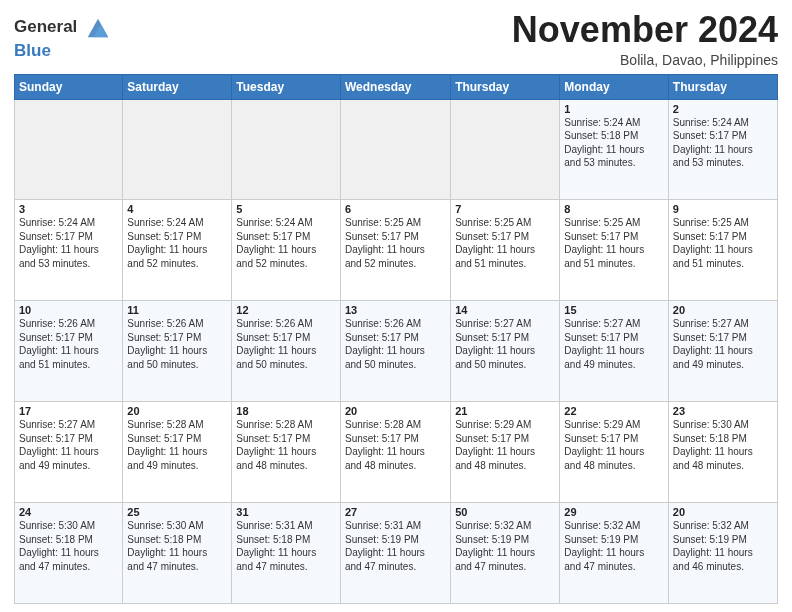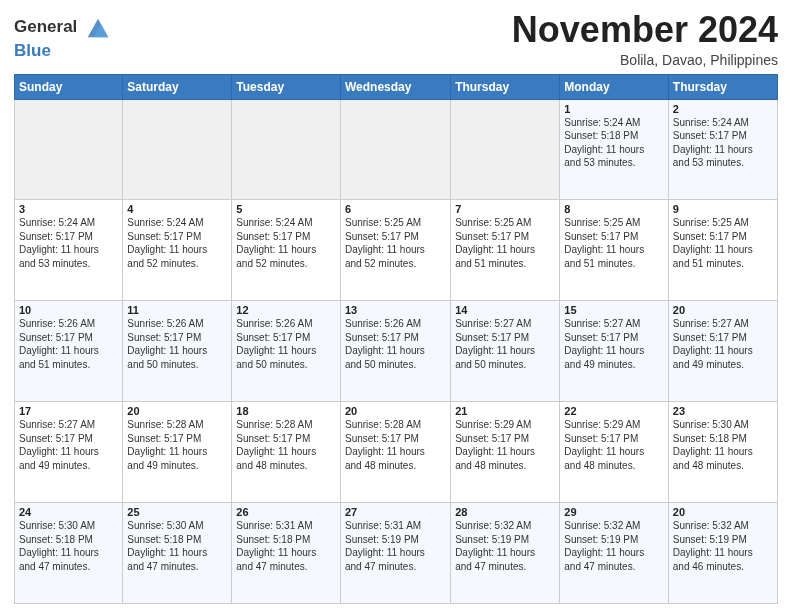--- a/index.html
+++ b/index.html
@@ -311,35 +311,35 @@
 and 47 minutes.</div>
           </td>
           <td>
             <span class="day-num">25</span>
             <div class="day-info" style="white-space: pre-line;">Sunrise: 5:30 AM
 Sunset: 5:18 PM
 Daylight: 11 hours
 and 47 minutes.</div>
           </td>
           <td>
-            <span class="day-num">26</span>
+            <span class="day-num">31</span>
             <div class="day-info" style="white-space: pre-line;">Sunrise: 5:31 AM
 Sunset: 5:18 PM
 Daylight: 11 hours
 and 47 minutes.</div>
           </td>
           <td>
             <span class="day-num">27</span>
             <div class="day-info" style="white-space: pre-line;">Sunrise: 5:31 AM
 Sunset: 5:19 PM
 Daylight: 11 hours
 and 47 minutes.</div>
           </td>
           <td>
-            <span class="day-num">28</span>
+            <span class="day-num">50</span>
             <div class="day-info" style="white-space: pre-line;">Sunrise: 5:32 AM
 Sunset: 5:19 PM
 Daylight: 11 hours
 and 47 minutes.</div>
           </td>
           <td>
             <span class="day-num">29</span>
             <div class="day-info" style="white-space: pre-line;">Sunrise: 5:32 AM
 Sunset: 5:19 PM
 Daylight: 11 hours

